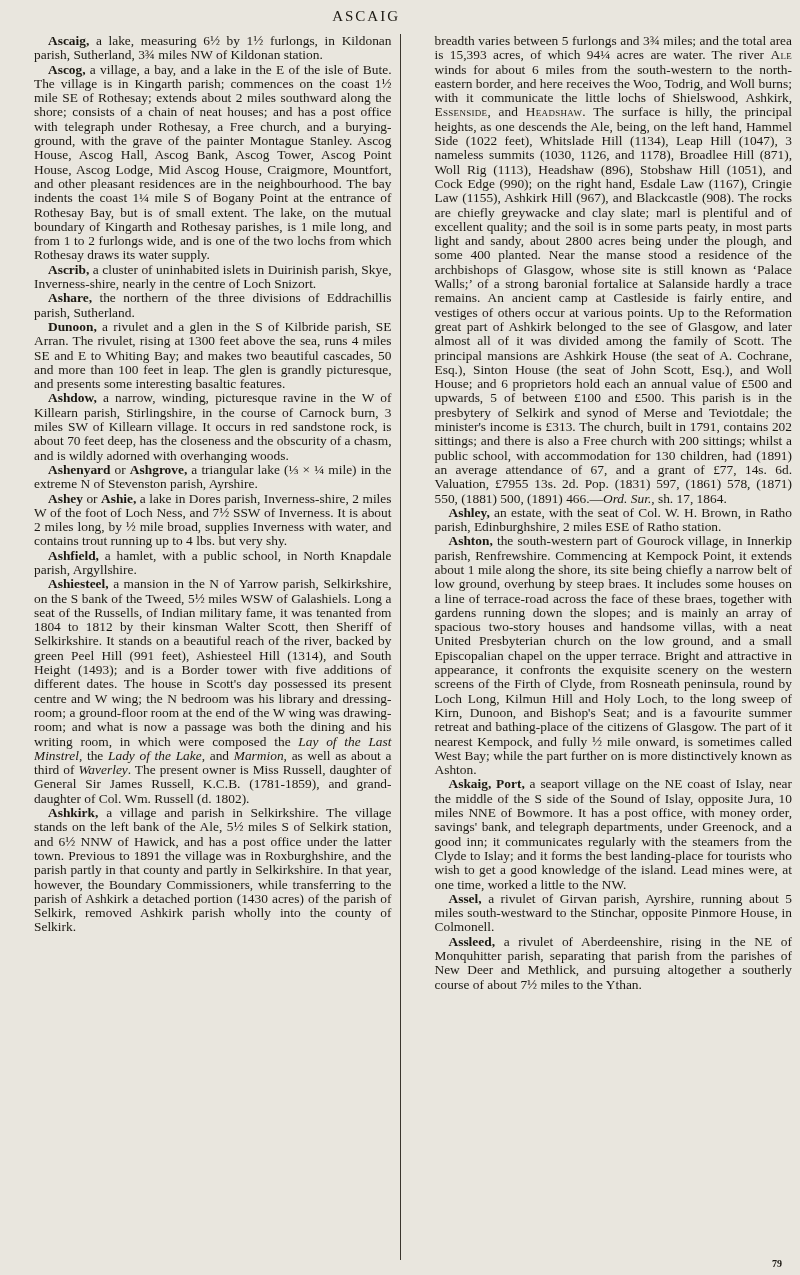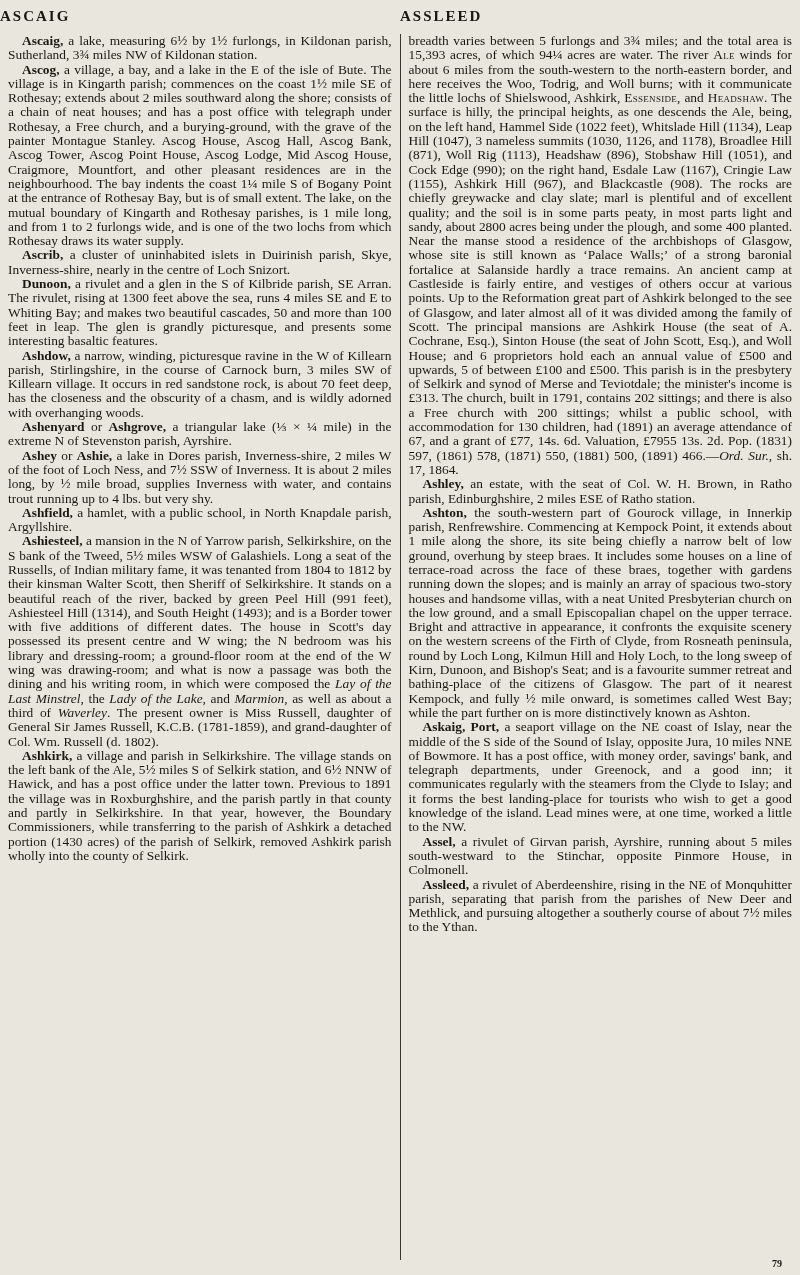--- a/index.html
+++ b/index.html
@@ -11,36 +11,37 @@
     font-family: "Liberation Serif", "DejaVu Serif", serif;
     overflow: hidden;
   }
   .page { position: relative; width: 800px; height: 1275px; overflow: hidden; }
 
   .running-head {
     position: absolute; top: 8px; left: 0; width: 800px;
     display: flex;
   }
   .head-word {
-    width: 50%; text-align: left;
-    font-weight: bold; font-size: 15px; letter-spacing: 2px;
+    width: 50%; text-align: right;
+    font-weight: normal; font-size: 15px; letter-spacing: 2px;
   }
 
   .columns {
     position: absolute; top: 34px; left: 8px;
     width: 784px; height: 1226px;
     display: flex;
   }
   .column {
     flex: 1;
     text-align: justify;
     font-size: 13.4px;
     line-height: 14.3px;
     hyphens: auto; -webkit-hyphens: auto;
     overflow: hidden;
+    margin-left: 26px;
   }
   .col-left  { padding-right: 8px; }
   .col-right { padding-left: 8px; }
   .divider { width: 1px; background: #3b362e; height: 100%; }
 
   .entry { margin: 0; text-indent: 14px; }
   .entry.no-indent { text-indent: 0; }
   .entry .lead { font-weight: bold; }
   .sc { font-variant: small-caps; letter-spacing: 0.3px; }
 
@@ -49,29 +50,29 @@
     font-weight: bold; font-size: 10px; margin-top: 6px;
   }
 </style>
 </head>
 <body>
 
 <div class="page">
 
   <header class="running-head">
     <span class="head-word">ASCAIG</span>
-    <span class="head-word">ASSLEED</span>
   </header>
 
   <div class="columns">
     <div class="column col-left">
       <div>
           <p class="entry"><b class="lead">Ascaig,</b><span> a lake, measuring 6½ by 1½ furlongs, in Kildonan parish, Sutherland, 3¾ miles NW of Kildonan station.</span></p>
           <p class="entry"><b class="lead">Ascog,</b><span> a village, a bay, and a lake in the E of the isle of Bute. The village is in Kingarth parish; commences on the coast 1½ mile SE of Rothesay; extends about 2 miles southward along the shore; consists of a chain of neat houses; and has a post office with telegraph under Rothesay, a Free church, and a burying-ground, with the grave of the painter Montague Stanley. Ascog House, Ascog Hall, Ascog Bank, Ascog Tower, Ascog Point House, Ascog Lodge, Mid Ascog House, Craigmore, Mountfort, and other pleasant residences are in the neighbourhood. The bay indents the coast 1¼ mile S of Bogany Point at the entrance of Rothesay Bay, but is of small extent. The lake, on the mutual boundary of Kingarth and Rothesay parishes, is 1 mile long, and from 1 to 2 furlongs wide, and is one of the two lochs from which Rothesay draws its water supply.</span></p>
           <p class="entry"><b class="lead">Ascrib,</b><span> a cluster of uninhabited islets in Duirinish parish, Skye, Inverness-shire, nearly in the centre of Loch Snizort.</span></p>
+          <p class="entry"><b class="lead">Ashare,</b><span> the northern of the three divisions of Eddrachillis parish, Sutherland.</span></p>
           <p class="entry"><b class="lead">Dunoon,</b><span> a rivulet and a glen in the S of Kilbride parish, SE Arran. The rivulet, rising at 1300 feet above the sea, runs 4 miles SE and E to Whiting Bay; and makes two beautiful cascades, 50 and more than 100 feet in leap. The glen is grandly picturesque, and presents some interesting basaltic features.</span></p>
           <p class="entry"><b class="lead">Ashdow,</b><span> a narrow, winding, picturesque ravine in the W of Killearn parish, Stirlingshire, in the course of Carnock burn, 3 miles SW of Killearn village. It occurs in red sandstone rock, is about 70 feet deep, has the closeness and the obscurity of a chasm, and is wildly adorned with overhanging woods.</span></p>
           <p class="entry"><b class="lead">Ashenyard</b><span> or </span><b>Ashgrove,</b><span> a triangular lake (⅓ × ¼ mile) in the extreme N of Stevenston parish, Ayrshire.</span></p>
           <p class="entry"><b class="lead">Ashey</b><span> or </span><b>Ashie,</b><span> a lake in Dores parish, Inverness-shire, 2 miles W of the foot of Loch Ness, and 7½ SSW of Inverness. It is about 2 miles long, by ½ mile broad, supplies Inverness with water, and contains trout running up to 4 lbs. but very shy.</span></p>
           <p class="entry"><b class="lead">Ashfield,</b><span> a hamlet, with a public school, in North Knapdale parish, Argyllshire.</span></p>
           <p class="entry"><b class="lead">Ashiesteel,</b><span> a mansion in the N of Yarrow parish, Selkirkshire, on the S bank of the Tweed, 5½ miles WSW of Galashiels. Long a seat of the Russells, of Indian military fame, it was tenanted from 1804 to 1812 by their kinsman Walter Scott, then Sheriff of Selkirkshire. It stands on a beautiful reach of the river, backed by green Peel Hill (991 feet), Ashiesteel Hill (1314), and South Height (1493); and is a Border tower with five additions of different dates. The house in Scott's day possessed its present centre and W wing; the N bedroom was his library and dressing-room; a ground-floor room at the end of the W wing was drawing-room; and what is now a passage was both the dining and his writing room, in which were composed the </span><i>Lay of the Last Minstrel</i><span>, the </span><i>Lady of the Lake</i><span>, and </span><i>Marmion</i><span>, as well as about a third of </span><i>Waverley</i><span>. The present owner is Miss Russell, daughter of General Sir James Russell, K.C.B. (1781-1859), and grand-daughter of Col. Wm. Russell (d. 1802).</span></p>
           <p class="entry"><b class="lead">Ashkirk,</b><span> a village and parish in Selkirkshire. The village stands on the left bank of the Ale, 5½ miles S of Selkirk station, and 6½ NNW of Hawick, and has a post office under the latter town. Previous to 1891 the village was in Roxburghshire, and the parish partly in that county and partly in Selkirkshire. In that year, however, the Boundary Commissioners, while transferring to the parish of Ashkirk a detached portion (1430 acres) of the parish of Selkirk, removed Ashkirk parish wholly into the county of Selkirk.</span></p>
         </div>
     </div>
     <div class="divider"></div>

